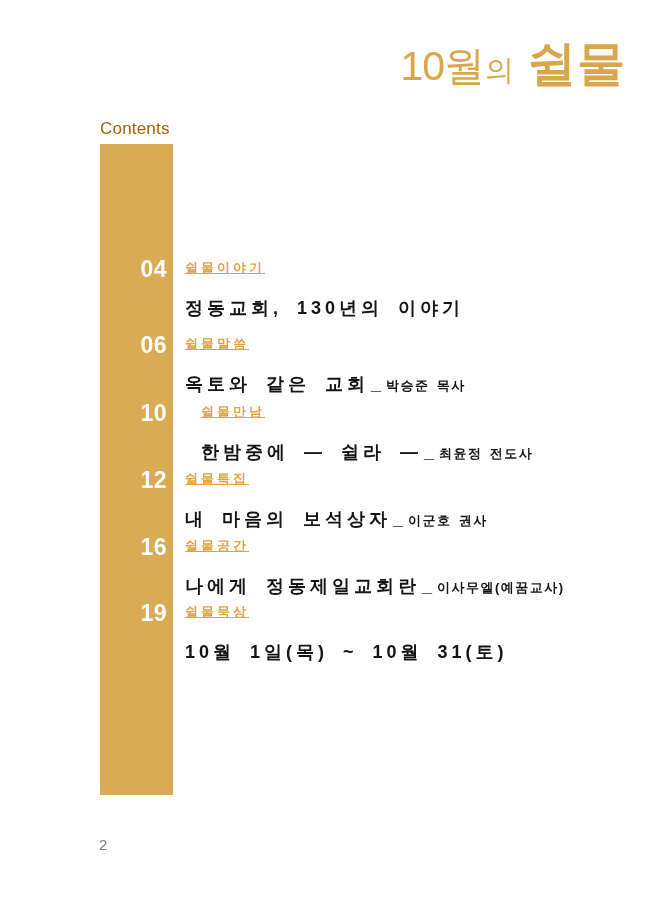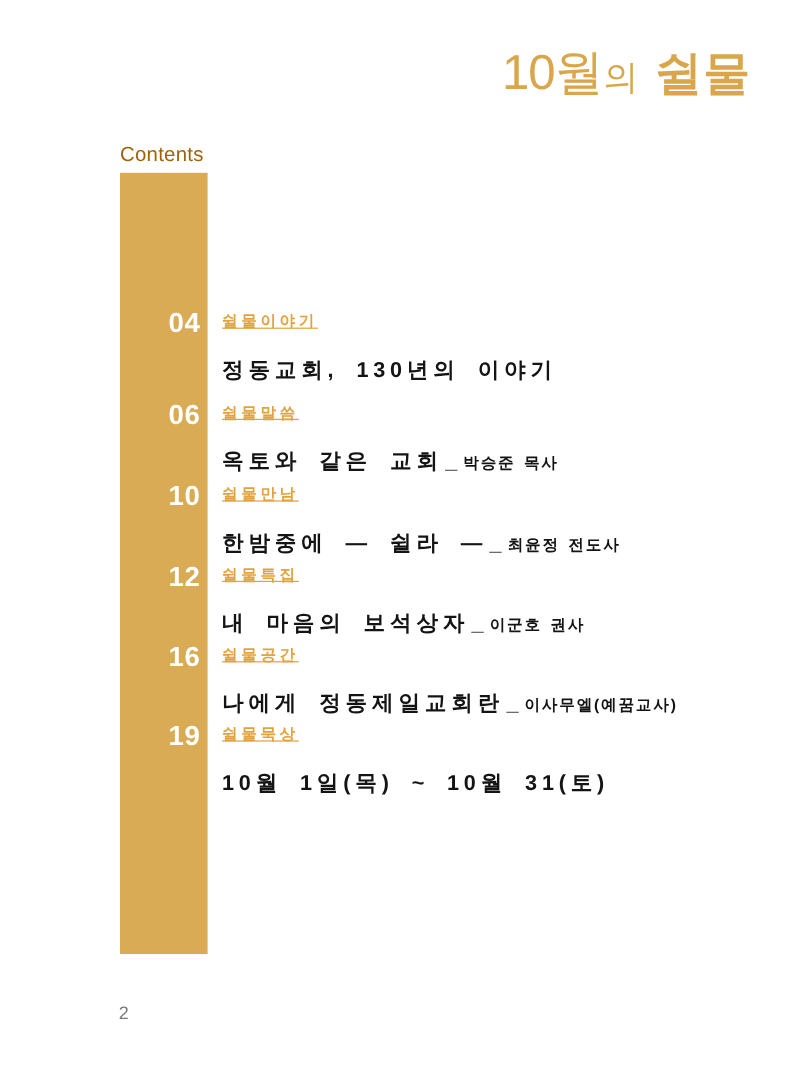--- a/index.html
+++ b/index.html
@@ -14,21 +14,21 @@
   
   .masthead{
     position:absolute;
     top:40px;right:44px;
     white-space:nowrap;
     color:#d9a64b;
     line-height:1;
   }
   .masthead .t-month{font-size:41px;font-weight:400;letter-spacing:-1px;vertical-align:baseline;}
   .masthead .t-particle{font-size:29px;font-weight:400;vertical-align:baseline;margin-left:1px;}
-  .masthead .t-name{font-size:39px;font-weight:700;letter-spacing:1px;vertical-align:baseline;margin-left:14px;}
+  .masthead .t-name{font-size:48px;font-weight:700;letter-spacing:1px;vertical-align:baseline;margin-left:14px;}
   
   .contents-label{
     position:absolute;
     left:100px;top:119px;
     font-size:17px;
     color:#a16207;
     letter-spacing:0.2px;
   }
   .gold-bar{
     position:absolute;
@@ -121,21 +121,21 @@
       <div class="entry" style="top: 333px;">
         <div class="num">06</div>
         <div class="txt">
           <div class="cat">쉴물말씀</div>
           <div class="ttl">
             <span class="t">옥토와 같은 교회</span><span class="sep">_</span><span class="by">박승준 목사</span>
           </div>
         </div>
       </div>
 
-      <div class="entry" style="top: 401px;">
+      <div class="entry" style="top: 401px; padding-left: 16px;">
         <div class="num">10</div>
         <div class="txt">
           <div class="cat">쉴물만남</div>
           <div class="ttl">
             <span class="t">한밤중에 — 쉴라 —</span><span class="sep">_</span><span class="by">최윤정 전도사</span>
           </div>
         </div>
       </div>
 
       <div class="entry" style="top: 468px;">

